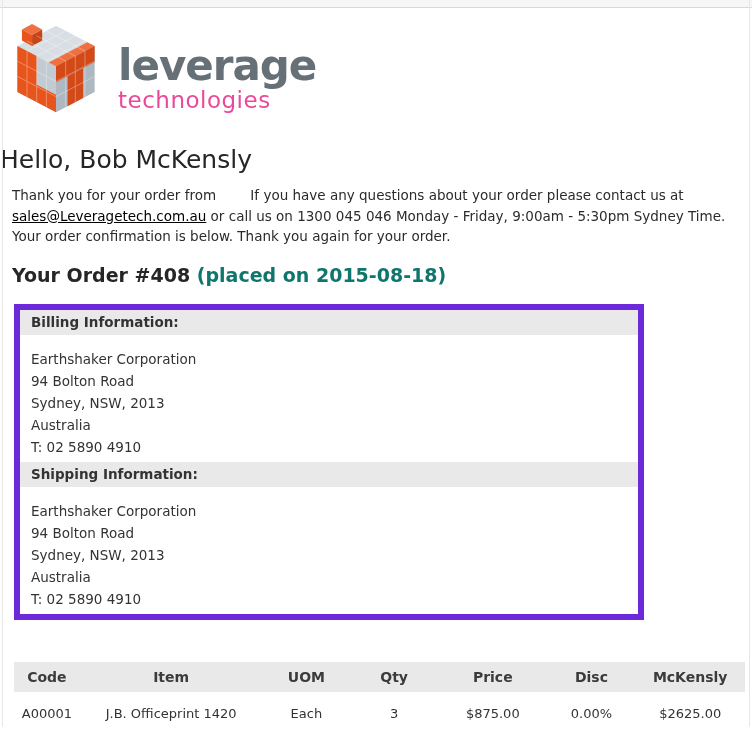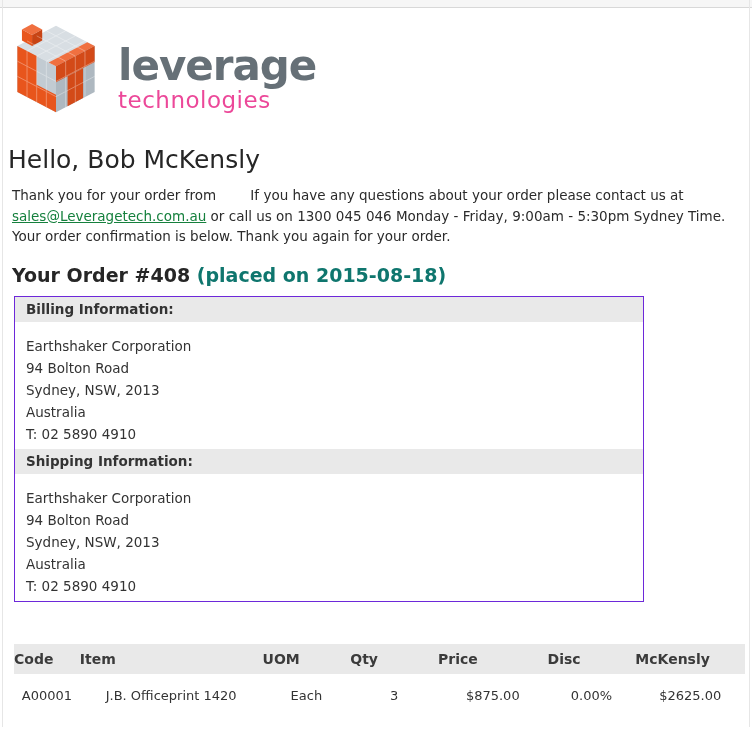--- a/index.html
+++ b/index.html
@@ -52,50 +52,50 @@
     margin-top: 2px;
   }
   .tagline {
     margin: 14px 0 0 118px;
     font-size: 13px;
     font-weight: 700;
     color: #7d7d7d;
   }
   
   .greeting {
-    margin: 24px 0 0 8px;
+    margin: 24px 0 0 0;
     font-size: 25px;
     font-weight: 400;
     color: #262626;
   }
   .intro {
     margin: 11px 0 0 12px;
     width: 728px;
     font-size: 13.5px;
     line-height: 20.5px;
     color: #2b2b2b;
     white-space: pre-wrap;
   }
   .intro a {
-    color: #15803d;
+    color: #000000;
     text-decoration: underline;
   }
   
   .order-title {
     margin: 17px 0 0 12px;
     font-size: 19px;
     color: #262626;
   }
   .order-title .order-num { font-weight: 600; }
   .order-title .order-date { font-weight: 700; color: #0f766e; }
   
   .address-box {
-    margin: 10px 0 0 14px;
+    margin: 18px 0 0 14px;
     width: 630px;
-    border: 1px solid #6d28d9;
+    border: 6px solid #6d28d9;
     background: #ffffff;
   }
   .section-bar {
     background: #e9e9e9;
     padding: 4px 11px 5px;
     font-size: 13.5px;
     font-weight: 700;
     color: #333333;
   }
   .address-lines { padding: 13px 11px 4px; }
@@ -114,21 +114,21 @@
     width: 100%;
     border-collapse: collapse;
     table-layout: fixed;
   }
   table.items th {
     background: #e9e9e9;
     height: 30px;
     font-size: 14px;
     font-weight: 700;
     color: #3b3b3b;
-    text-align: left;
+    text-align: center;
     vertical-align: middle;
   }
   table.items td {
     height: 43px;
     font-size: 13px;
     color: #333333;
     text-align: center;
     vertical-align: middle;
     background: #ffffff;
   }

